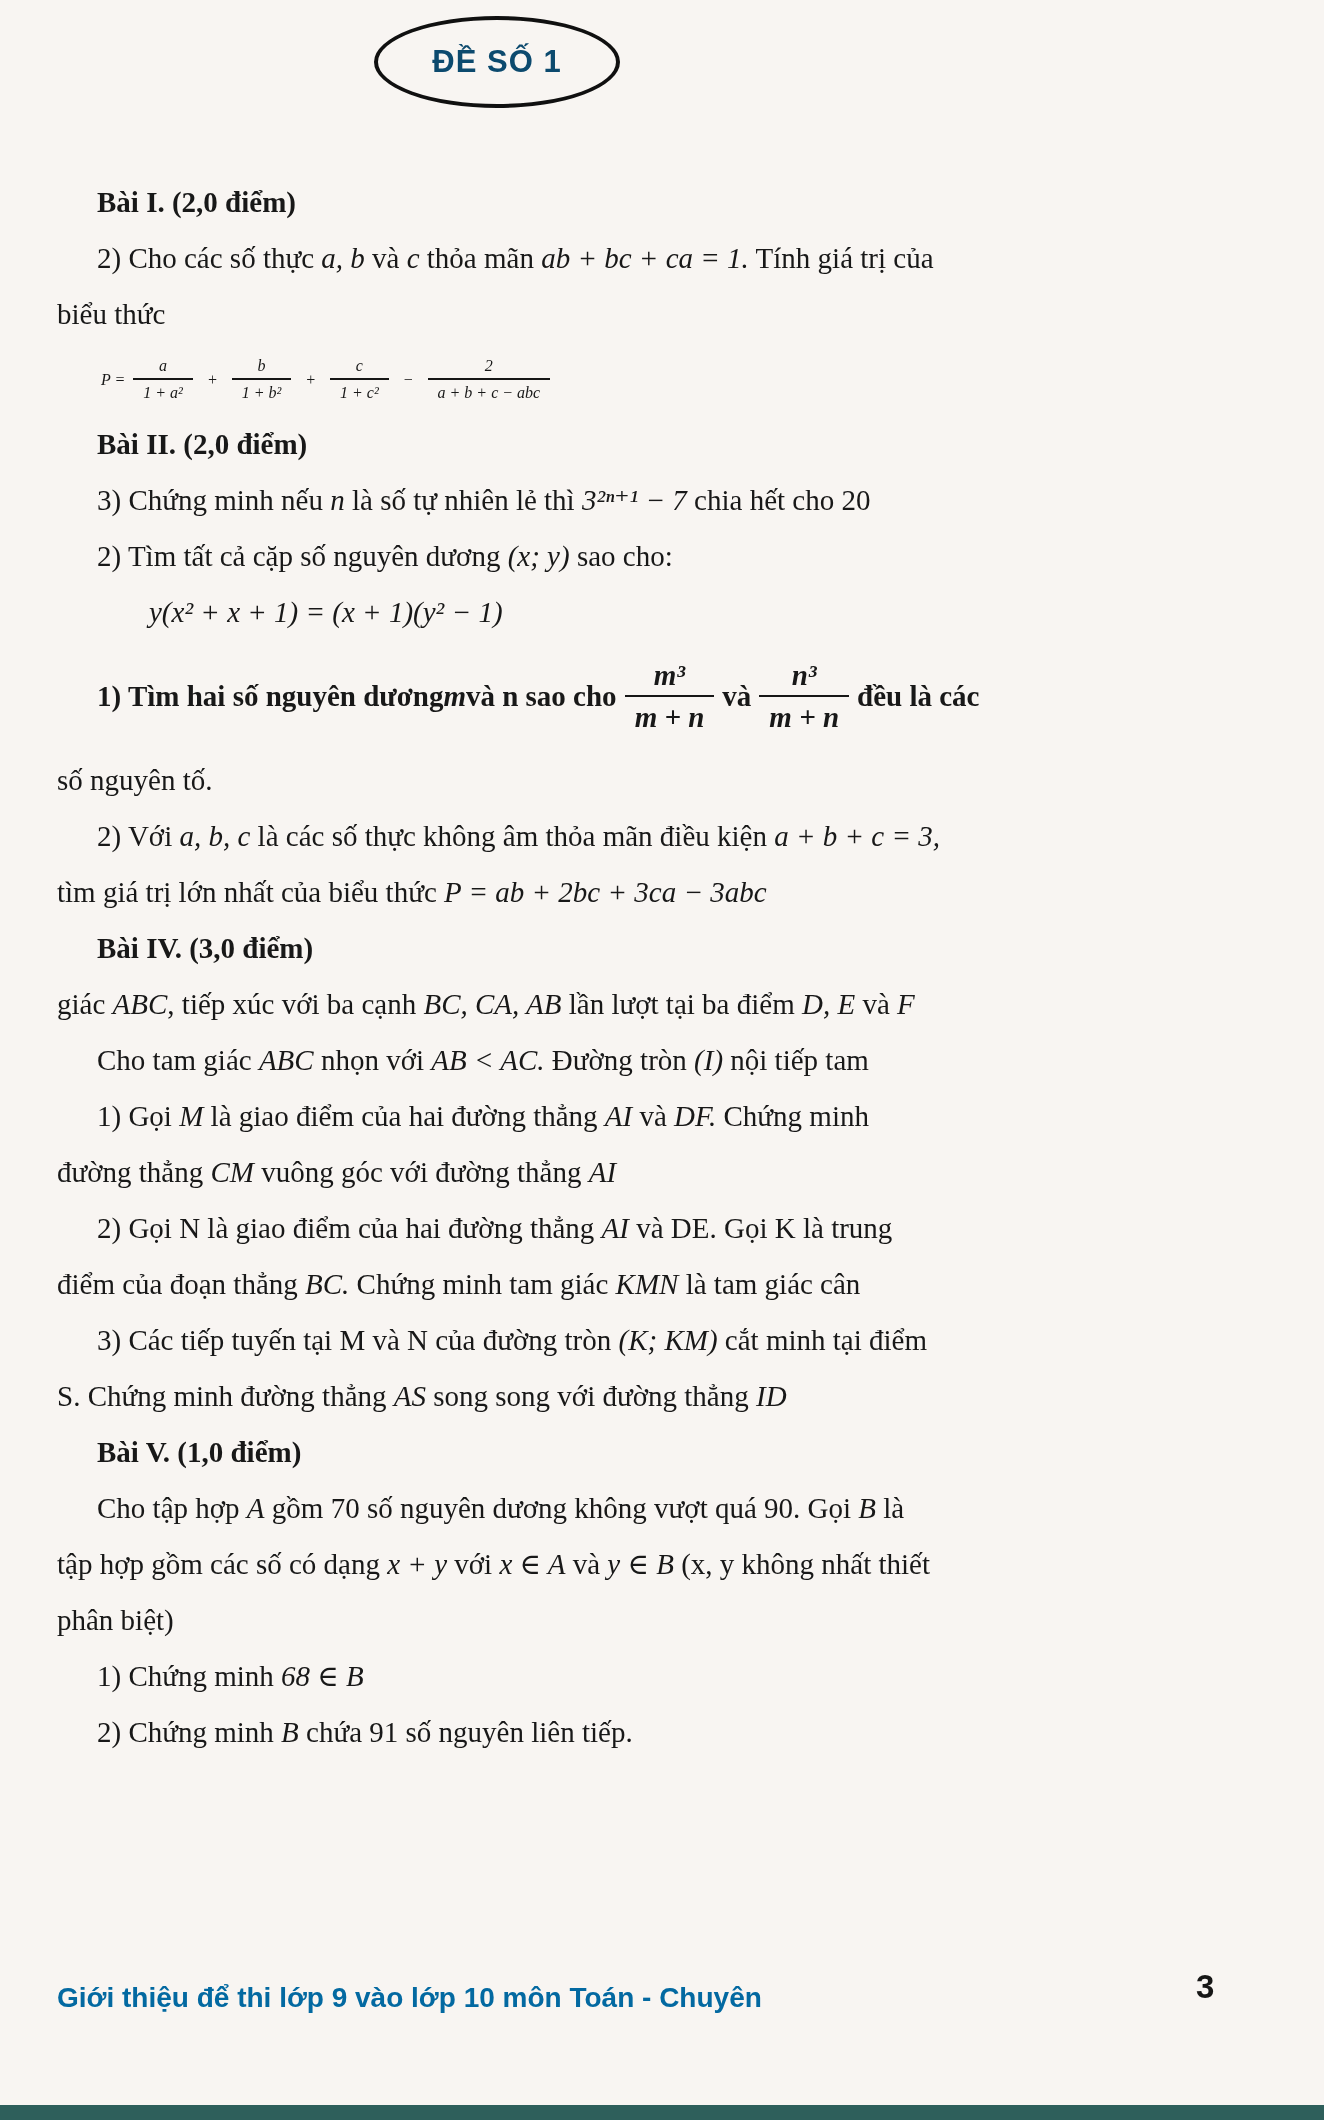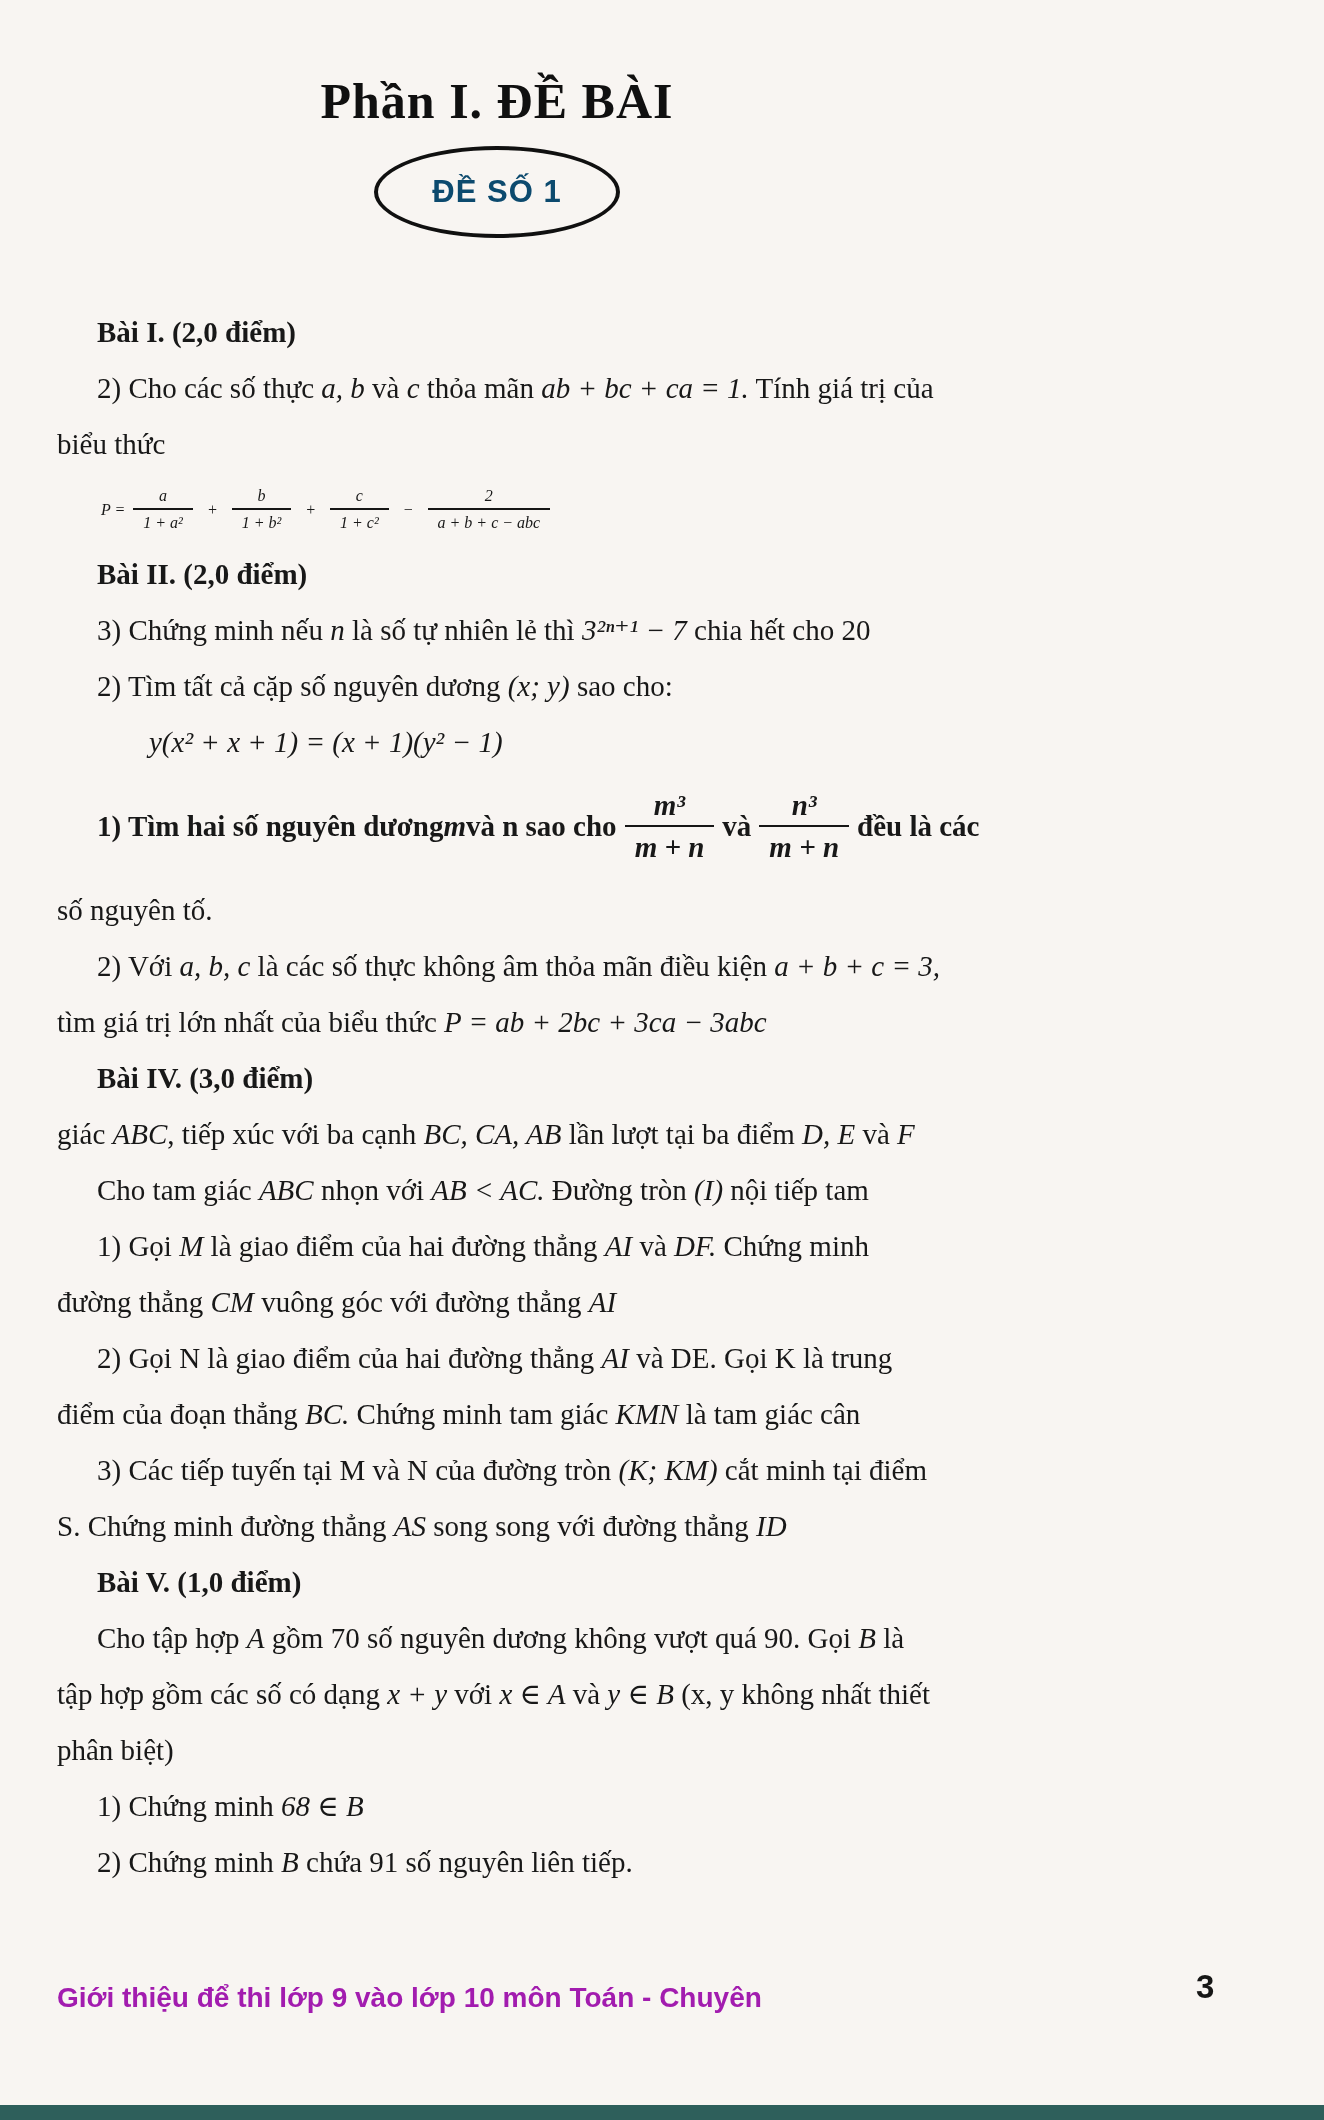--- a/index.html
+++ b/index.html
@@ -35,38 +35,37 @@
   .tall{display:flex;align-items:center;line-height:1.2;padding-top:10px;padding-bottom:10px;min-height:92px;font-weight:bold;}
   .frac{display:inline-flex;flex-direction:column;text-align:center;vertical-align:middle;margin:0 8px;}
   .fnum{display:block;line-height:1.2;padding:0 10px 3px 10px;}
   .fden{display:block;line-height:1.2;border-top:2.5px solid #161616;padding:3px 10px 0 10px;}
   .sqrt{display:inline-block;white-space:nowrap;}
   .rsign{display:inline-block;font-style:normal;font-size:36px;vertical-align:-2px;}
   .rad{display:inline-block;border-top:2.5px solid #161616;padding:1px 4px 0 2px;margin-left:-1px;line-height:1.25;}
   .footer{
     position:absolute;left:57px;top:1982px;
     font-family:"Liberation Sans","DejaVu Sans",sans-serif;
-    font-weight:bold;font-size:28px;color:#a21caf;
+    font-weight:bold;font-size:28px;color:#0369a1;
   }
   .pagenum{
     position:absolute;left:1196px;top:1968px;
     font-family:"Liberation Sans","DejaVu Sans",sans-serif;
     font-weight:bold;font-size:33px;color:#161616;
   }
   .bottom-bar{
     position:absolute;left:0;bottom:0;width:1324px;height:15px;
     background:#2e5f5b;
   }
 </style>
 </head>
 <body>
 
 <div class="doc">
 
-  <h1 class="title">Phần I. ĐỀ BÀI</h1>
 
   <div class="badge">
     <span>ĐỀ SỐ 1</span>
   </div>
 
   <div class="body-text">
 
     <p class="ln in"><span class="b">Bài I. (2,0 điểm)</span></p>
     <p class="ln in"><span>2) Cho các số thực </span><span class="m">a, b</span><span> và </span><span class="m">c</span><span> thỏa mãn </span><span class="m">ab + bc + ca = 1.</span><span> Tính giá trị của</span></p>
     <p class="ln"><span>biểu thức</span></p>

